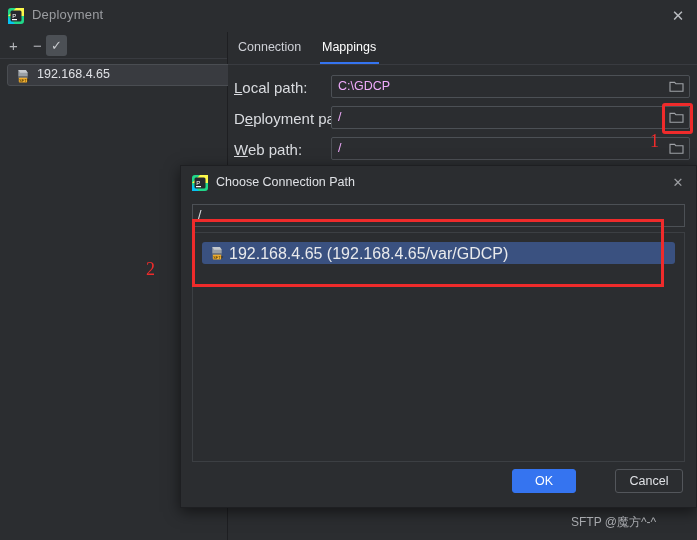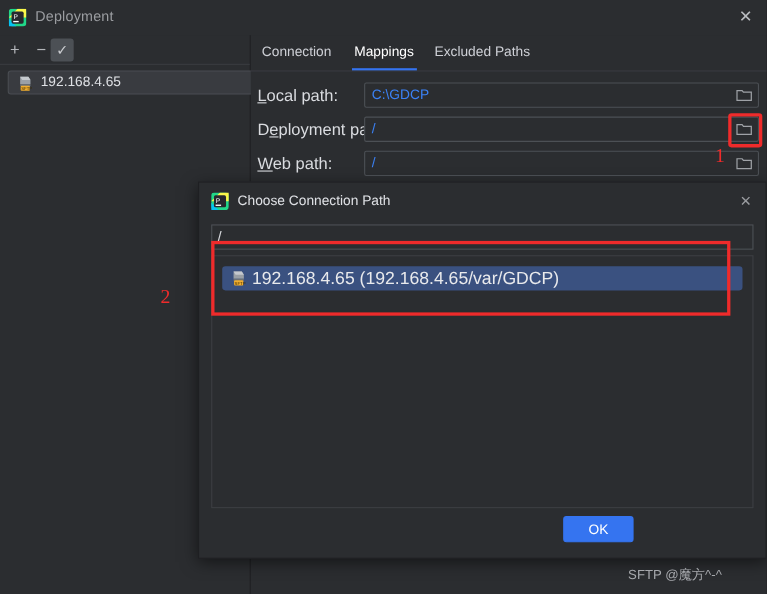--- a/index.html
+++ b/index.html
@@ -101,21 +101,21 @@
     font-size: 15px; color: #dadce0;
   }
   .flabel u { text-decoration: underline; }
   .finput {
     position: absolute; left: 103px; width: 359px; height: 23px;
     background: #2b2d30; border: 1px solid #4c5055;
     box-sizing: border-box; border-radius: 2px;
   }
   .finput .val {
     position: absolute; left: 6px; top: 3px;
-    font-size: 12.5px; color: #3b82f6;
+    font-size: 12.5px; color: #f0abfc;
   }
   .folder-ico {
     position: absolute; right: 5px; top: 4px; width: 15px; height: 13px;
   }
   .form-sep {
     position: absolute; left: 0; top: 118px; width: 469px; height: 1px;
     background: #393b40;
   }
 
   
@@ -240,21 +240,20 @@
         <span class="s-label">192.168.4.65</span>
       </div>
     </div>
   </div>
 
   <div class="right-panel">
 
     <div class="tabs">
       <div class="tab t0">Connection</div>
       <div class="tab t1">Mappings</div>
-      <div class="tab t2">Excluded Paths</div>
       <div class="tab-underline"></div>
     </div>
 
     <div class="form">
 
       <div class="frow r0">
         <div class="flabel"><u>L</u><span>ocal path:</span></div>
         <div class="finput">
           <span class="val">C:\GDCP</span>
           <svg class="folder-ico" viewBox="0 0 16 14">
@@ -316,20 +315,21 @@
           <rect x="3" y="9" width="10" height="2" fill="#6e7276"></rect>
           <rect x="3.5" y="10.5" width="9" height="5" rx="1" fill="#f0ad2e"></rect>
           <text x="4" y="14.8" font-size="4.2" fill="#3a2a00" font-family="Liberation Sans, sans-serif">SFTP</text>
         </svg>
         <span class="t-label">192.168.4.65 (192.168.4.65/var/GDCP)</span>
       </div>
     </div>
 
     <div class="dlg-buttons">
       <div class="btn ok">OK</div>
+      <div class="btn cancel">Cancel</div>
     </div>
   </div>
 
   <div class="ann-box2"></div>
   <div class="ann-num2">2</div>
 
   <div class="watermark">SFTP @魔方^-^</div>
 
 </div>
 

